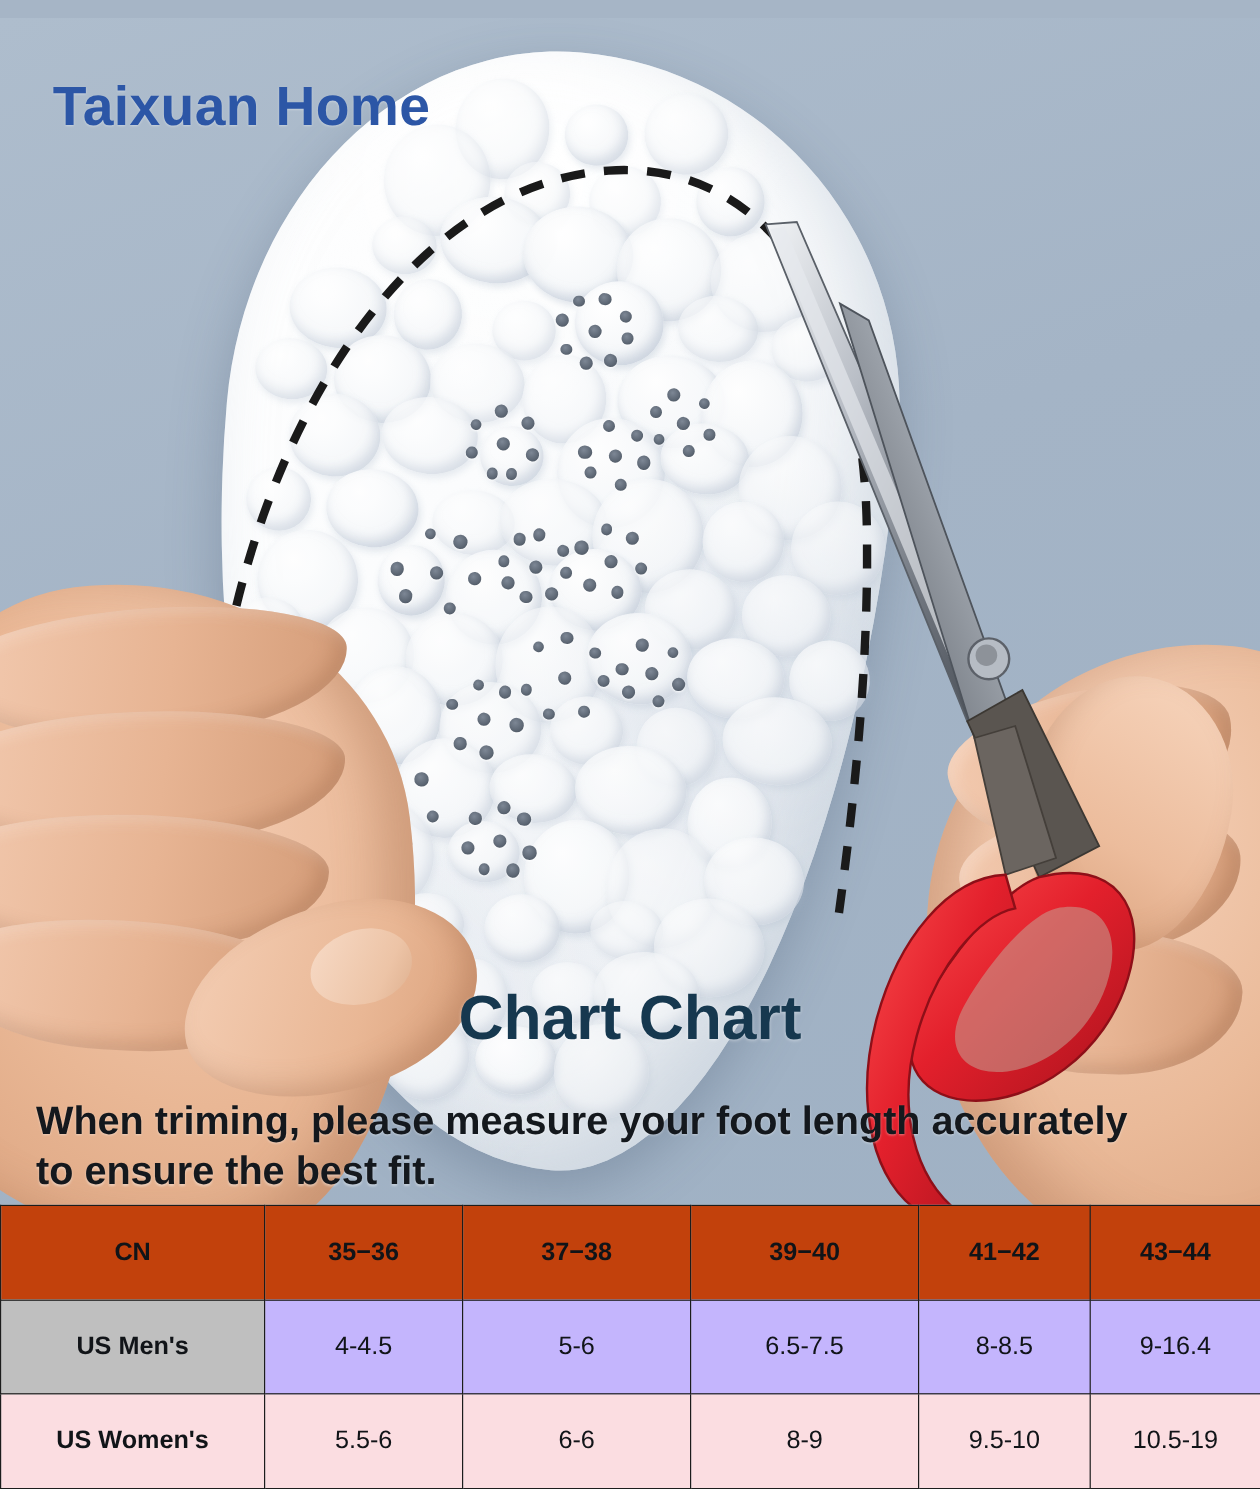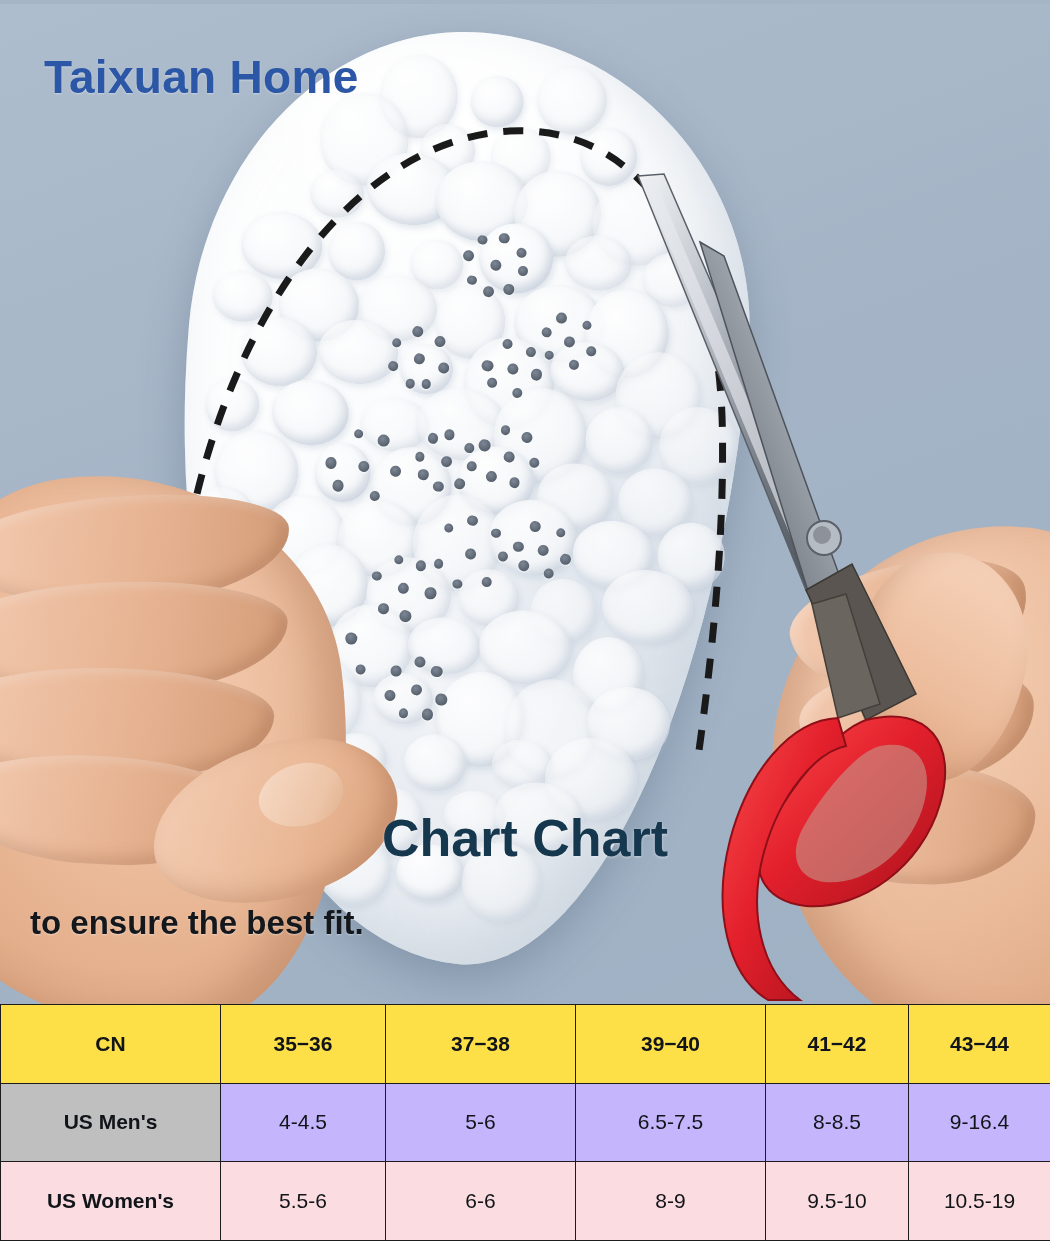--- a/index.html
+++ b/index.html
@@ -12,21 +12,21 @@
     width: 1050px;
     height: 1241px;
     overflow: hidden;
     font-family: "Liberation Sans", sans-serif;
     background: #a6b5c6;
   }
 
   
   #photo {
     position: absolute;
-    left: 0; top: 4px;
+    left: 0; top: 15px;
     width: 1050px;
     height: 1005px;
     overflow: hidden;
     background: linear-gradient(160deg, #aebdcd 0%, #a4b4c6 45%, #9fb1c4 100%);
   }
 
   
   .hand-left {
     position: absolute;
     left: -120px;
@@ -195,21 +195,21 @@
   #size-table tr { height: 59px; }
   .col-label { width: 220px; }
   .col-d1 { width: 165px; }
   .col-d2 { width: 190px; }
   .col-d3 { width: 190px; }
   .col-d4 { width: 143px; }
   .col-d5 { width: 142px; }
 
   .lbl { font-weight: bold; font-size: 22px; }
   .row-blue td { background: #dde3f2; }
-  .row-blue2 td { background: #fde047; }
+  .row-blue2 td { background: #c2410c; }
   .row-blue2 .lbl { font-size: 19px; }
   .row-gray td { background: #c4b5fd; }
   .row-gray td.lbl { background: #bfbfbf; }
   .row-pink td { background: #fbdde1; }
   .row-pink td.lbl { background: #fbdde1; }
   .row-blue2 td.num { font-size: 21px; font-weight: bold; }
 </style>
 </head>
 <body>
 
@@ -465,20 +465,21 @@
       <path d="M 866 716 C 928 700, 958 740, 940 800 C 922 862, 862 906, 806 902 C 762 898, 746 862, 768 824 C 790 786, 832 728, 866 716 Z" fill="url(#redh)" stroke="#8e0f18" stroke-width="2"></path>
       <path d="M 880 742 C 920 734, 936 764, 922 806 C 906 852, 862 882, 824 878 C 796 874, 788 850, 804 822 C 822 790, 856 748, 880 742 Z" fill="#c5a394" opacity=".55"></path>
       <path d="M 838 714 C 790 716, 748 768, 730 836 C 712 906, 728 972, 768 996 L 800 996 C 760 966, 748 906, 764 848 C 780 790, 816 748, 846 742 Z" fill="url(#redh)" stroke="#8e0f18" stroke-width="2"></path>
     </svg>
 
     <div id="brand">Taixuan Home</div>
 
     <div id="size-chart-title">Chart Chart</div>
 
     <div id="subtitle">
+      <div>When triming, please measure your foot length accurately</div>
       <div>to ensure the best fit.</div>
     </div>
   </div>
 
   <table id="size-table">
     <colgroup>
       <col class="col-label">
         <col class="col-d1">
         <col class="col-d2">
       <col class="col-d3">

